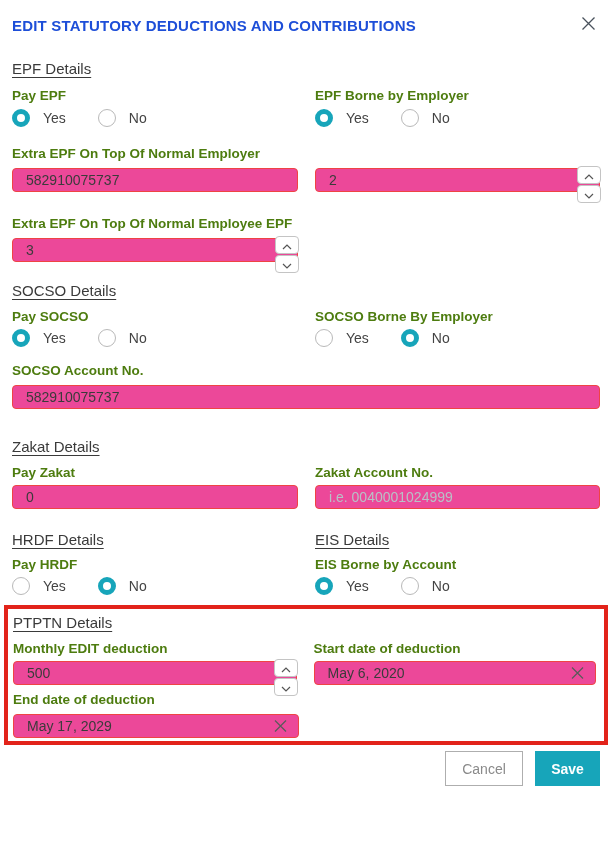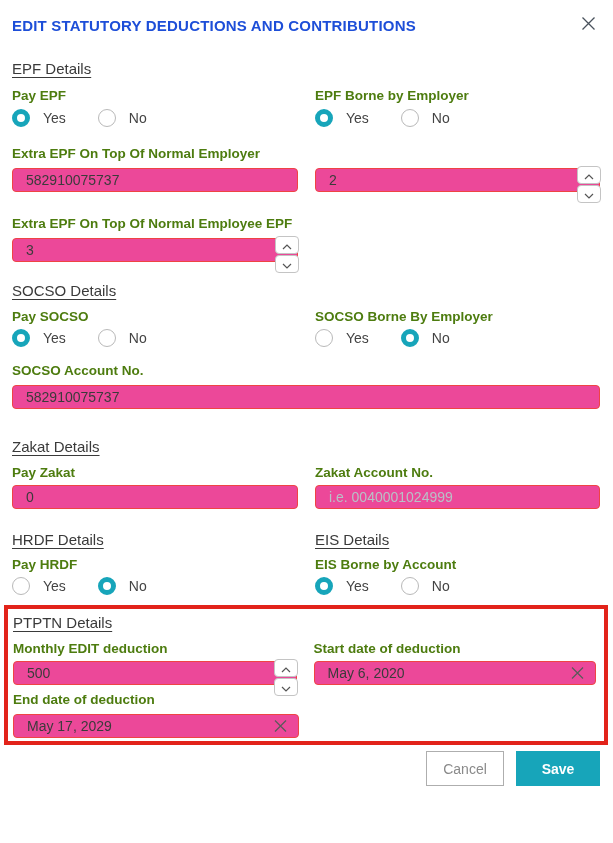--- a/index.html
+++ b/index.html
@@ -94,21 +94,21 @@
   
   .footer { display: flex; justify-content: flex-end; gap: 12px; margin-top: 6px; }
   .btn {
     height: 35px; border-radius: 0; font-size: 14px; cursor: pointer;
     font-family: "Liberation Sans", sans-serif;
   }
   .btn-cancel {
     width: 78px; background: #fff; border: 1px solid #aeaeae; color: #8a8a8a;
   }
   .btn-save {
-    width: 84px; background: var(--accent); border: 1px solid var(--accent);
+    width: 65px; background: var(--accent); border: 1px solid var(--accent);
     color: #fff; font-weight: 700;
   }
 
   .mt3 { margin-top: 3px; } .mt5 { margin-top: 5px; } .mt6 { margin-top: 6px; }
   .mt7 { margin-top: 7px; } .mt8 { margin-top: 8px; } .mt9 { margin-top: 9px; }
   .mt10 { margin-top: 10px; } .mt16 { margin-top: 16px; } .mt19 { margin-top: 19px; }
   .mt20 { margin-top: 20px; } .mt21 { margin-top: 29px; } .mt24 { margin-top: 24px; }
 </style>
 </head>
 <body>

